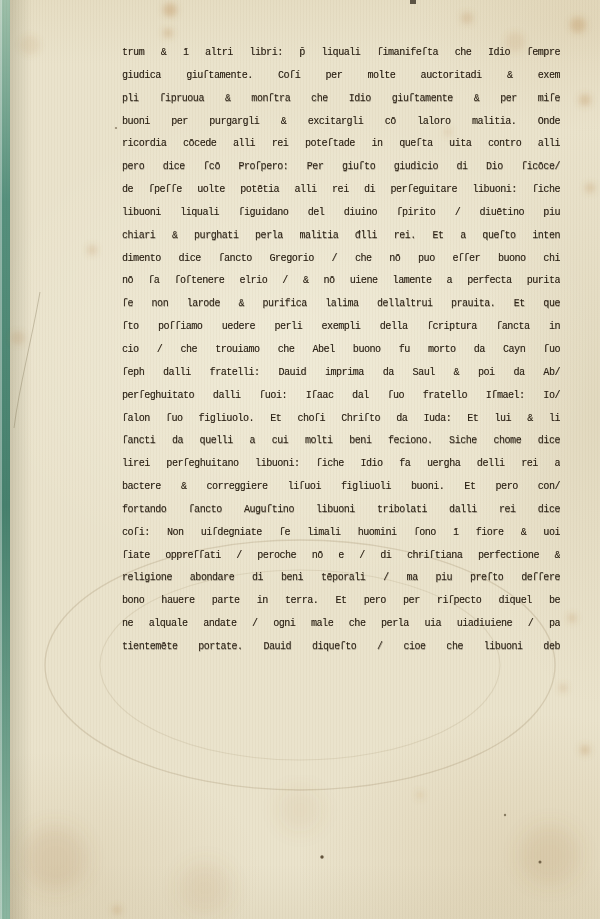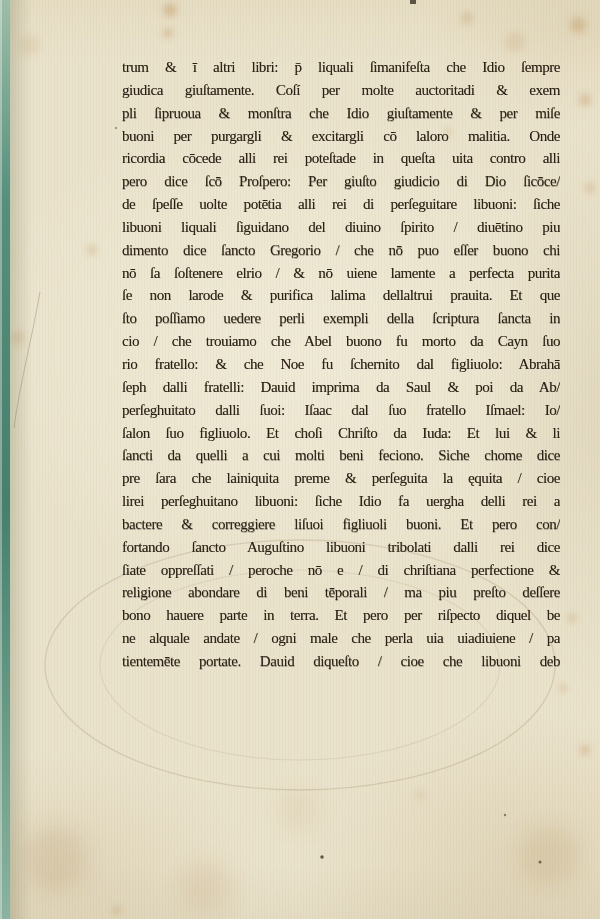--- a/index.html
+++ b/index.html
@@ -33,23 +33,23 @@
     background:
       linear-gradient(to right, rgba(255,255,255,0.35) 0 2px, rgba(0,0,0,0) 2px),
       linear-gradient(to bottom, #9dbfa9, var(--edge1) 22%, #47816e 55%, var(--edge2) 100%);
   }
   .gutter-shadow{
     position:absolute;left:10px;top:0;bottom:0;width:22px;pointer-events:none;
     background:linear-gradient(to right, rgba(95,92,60,0.22), rgba(0,0,0,0));
   }
   .overlay{position:absolute;inset:0;pointer-events:none;}
   .text-block{
-    position:absolute;left:122px;top:56px;width:438px;
-    font-family:Liberation Serif, serif;
-    font-size:15px;line-height:22.85px;
+    position:absolute;left:122px;top:42px;width:438px;
+    font-family:Liberation Mono, monospace;
+    font-size:10px;line-height:22.85px;
     color:var(--ink);
     letter-spacing:-0.45px;
     text-shadow:0.3px 0.3px 0 rgba(43,33,21,0.38);
   }
   .text-line{
     height:22.85px;overflow:hidden;
     text-align:justify;text-align-last:justify;
   }
   .text-line:nth-child(3n){transform:translateY(0.3px);}
   .text-line:nth-child(5n){transform:translateY(-0.3px);}
@@ -116,34 +116,34 @@
 
   <div class="text-block">
       <div class="text-line">trum &amp; ī altri libri: p̄ liquali ſimanifeſta che Idio ſempre</div>
       <div class="text-line">giudica giuſtamente. Coſí per molte auctoritadi &amp; exem</div>
       <div class="text-line">pli ſipruoua &amp; monſtra che Idio giuſtamente &amp; per miſe</div>
       <div class="text-line">buoni per purgargli &amp; excitargli cō laloro malitia. Onde</div>
       <div class="text-line">ricordia cōcede alli rei poteſtade in queſta uita contro alli</div>
       <div class="text-line">pero dice ſcō Proſpero: Per giuſto giudicio di Dio ſicōce/</div>
       <div class="text-line">de ſpeſſe uolte potētia alli rei di perſeguitare libuoni: ſiche</div>
       <div class="text-line">libuoni liquali ſiguidano del diuino ſpirito / diuētino piu</div>
+      <div class="text-line">chiari &amp; purghati perla malitia đlli rei. Et a queſto inten</div>
       <div class="text-line">dimento dice ſancto Gregorio / che nō puo eſſer buono chi</div>
       <div class="text-line">nō ſa ſoſtenere elrio / &amp; nō uiene lamente a perfecta purita</div>
       <div class="text-line">ſe non larode &amp; purifica lalima dellaltrui prauita. Et que</div>
       <div class="text-line">ſto poſſiamo uedere perli exempli della ſcriptura ſancta in</div>
       <div class="text-line">cio / che trouiamo che Abel buono fu morto da Cayn ſuo</div>
-      <div class="text-line">rio fratello: &amp; che Noe fu ſchernito dal figliuolo: Abrahā</div>
       <div class="text-line">ſeph dalli fratelli: Dauid imprima da Saul &amp; poi da Ab/</div>
       <div class="text-line">perſeghuitato dalli ſuoi: Iſaac dal ſuo fratello Iſmael: Io/</div>
       <div class="text-line">ſalon ſuo figliuolo. Et choſi Chriſto da Iuda: Et lui &amp; li</div>
       <div class="text-line">ſancti da quelli a cui molti beni feciono. Siche chome dice</div>
-      <div class="text-line">pre ſara che lainiquita preme &amp; perſeguita la ęquita / cioe</div>
       <div class="text-line">lirei perſeghuitano libuoni: ſiche Idio fa uergha delli rei a</div>
       <div class="text-line">bactere &amp; correggiere liſuoi figliuoli buoni. Et pero con/</div>
       <div class="text-line">fortando ſancto Auguſtino libuoni tribolati dalli rei dice</div>
+      <div class="text-line">coſi: Non uiſdegniate ſe limali huomini ſono ī fiore &amp; uoi</div>
       <div class="text-line">ſiate oppreſſati / peroche nō e / di chriſtiana perfectione &amp;</div>
       <div class="text-line">religione abondare di beni tēporali / ma piu preſto deſſere</div>
       <div class="text-line">bono hauere parte in terra. Et pero per riſpecto diquel be</div>
       <div class="text-line">ne alquale andate / ogni male che perla uia uiadiuiene / pa</div>
       <div class="text-line">tientemēte portate. Dauid diqueſto / cioe che libuoni deb</div>
     </div>
 
 </div>
 
 </body></html>

